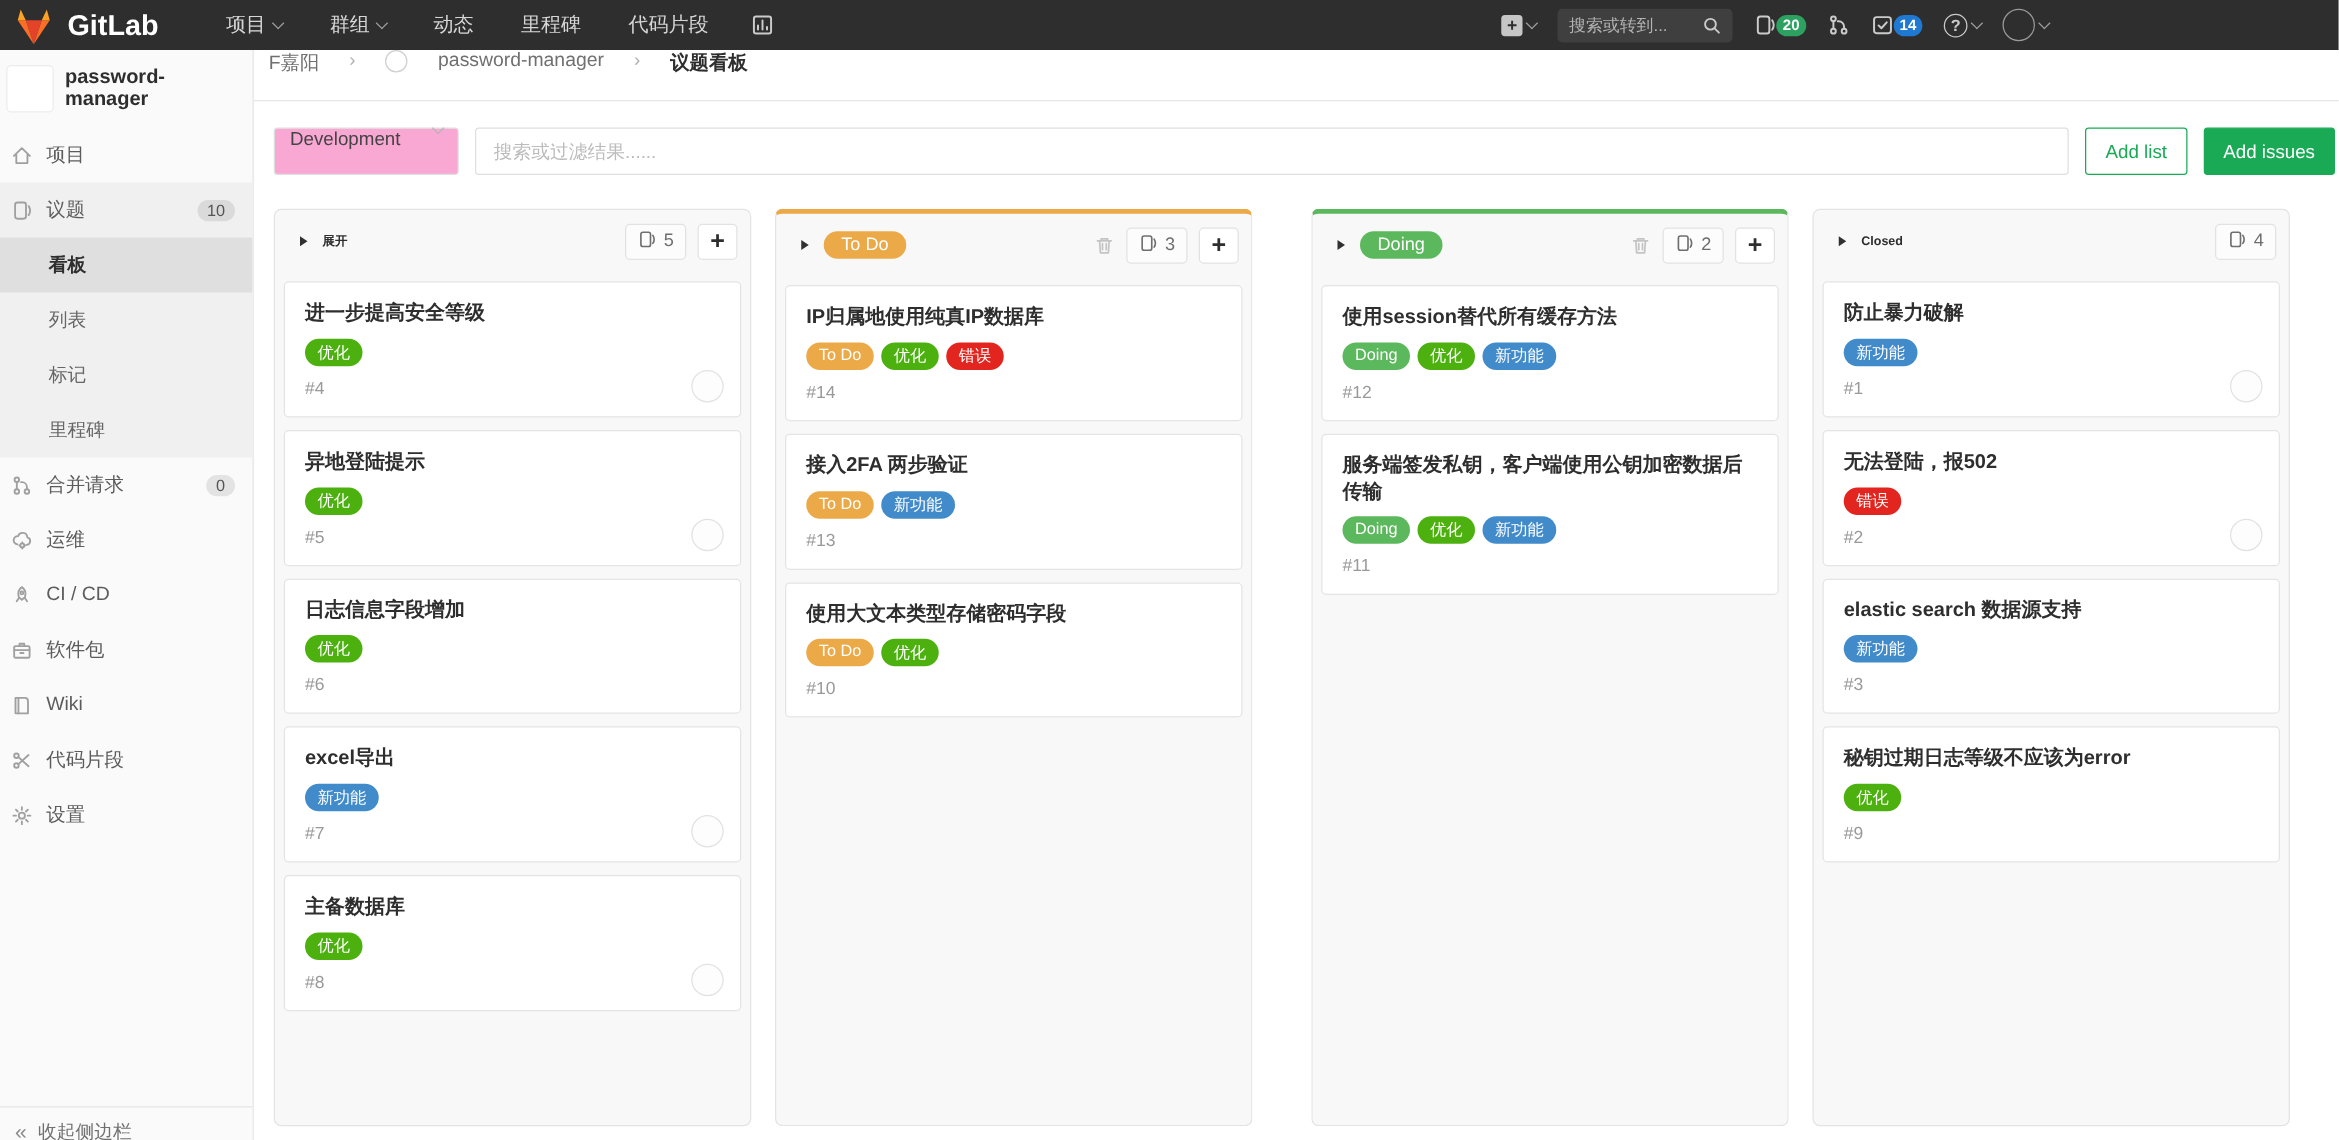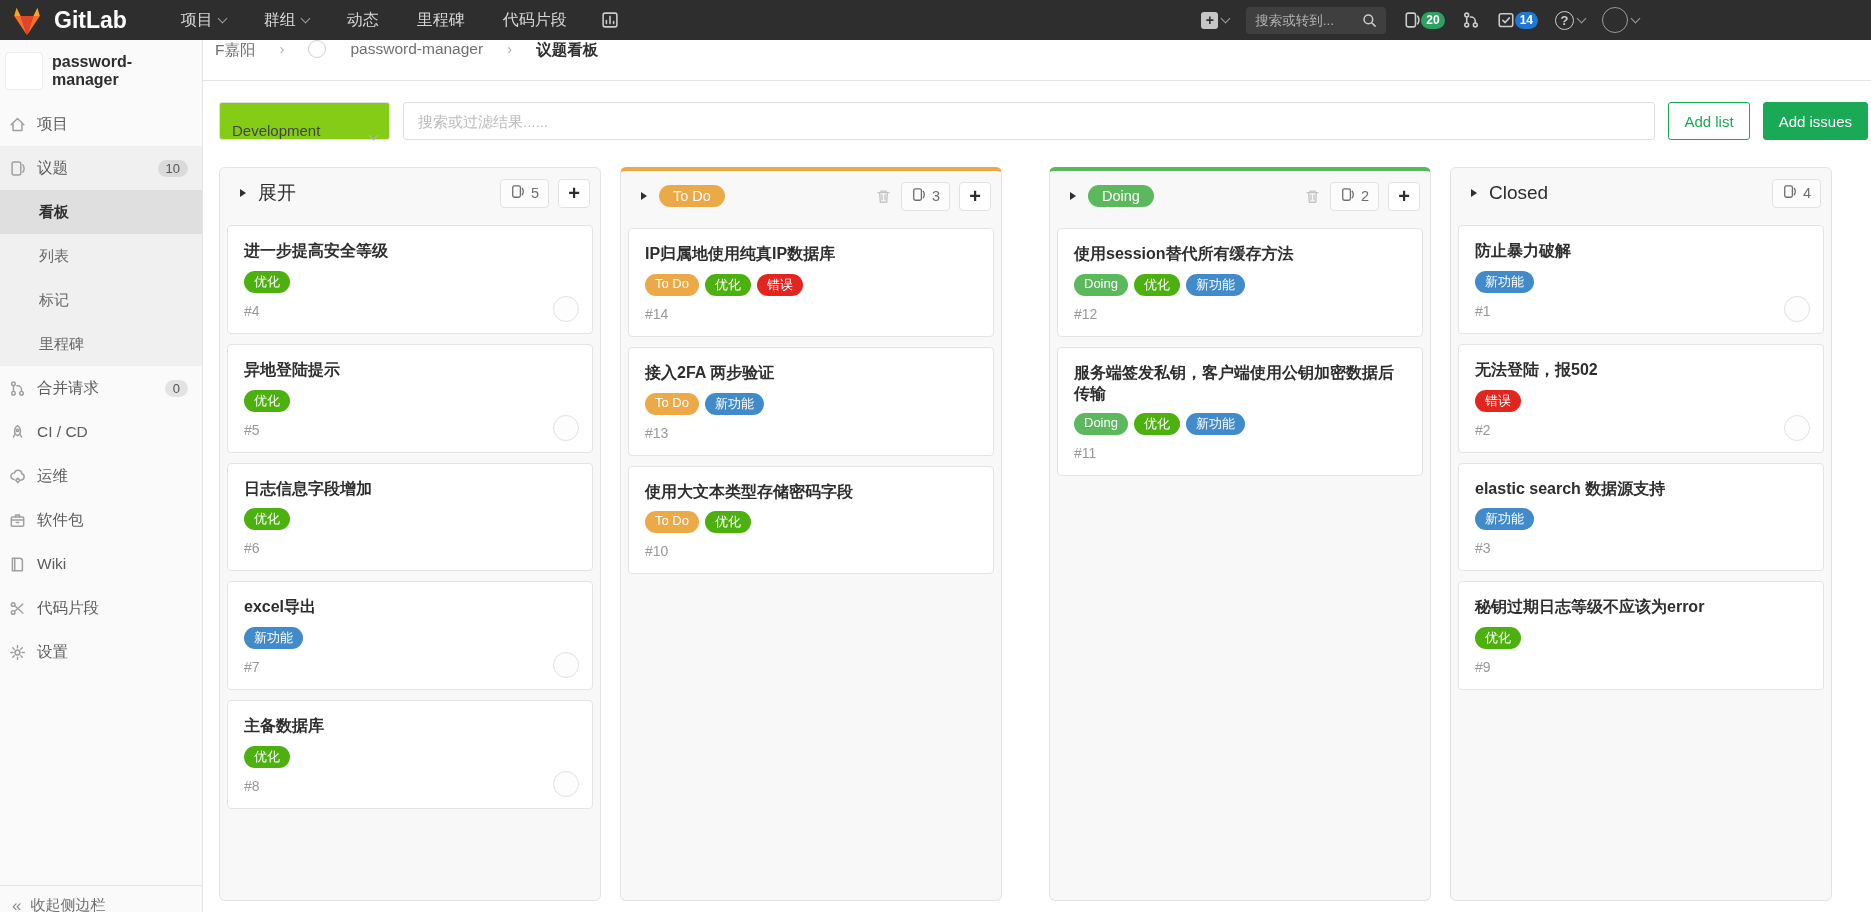--- a/index.html
+++ b/index.html
@@ -44,35 +44,35 @@
 
 
 .main{position:absolute;left:203px;top:40px;right:0;bottom:0;background:#fff;overflow:hidden}
 .breadcrumb{height:41px;border-bottom:1px solid var(--border);display:flex;padding:0 16px 0 12px;font-size:15.5px;color:#707070;gap:24px}
 .crumb-link{cursor:pointer}
 .crumb-sep{color:#b0b0b0;font-size:15px}
 .crumb-avatar{width:18px;height:18px;border-radius:50%;border:1px solid #d0d0d0;background:#fff}
 .crumb-current{color:#2e2e2e;font-weight:bold}
 
 .toolbar{display:flex;margin:21px 3px 0 16px;gap:13px;height:38px}
-.board-select{width:171px;border:1px solid #dfdfdf;border-radius:3px;background:#84cc16;display:flex;align-items:flex-end;padding:0 12px;font-size:15px;color:#444;justify-content:space-between;cursor:pointer}
+.board-select{width:148px;border:1px solid #dfdfdf;border-radius:3px;background:#f9a8d4;display:flex;align-items:flex-start;padding:0 12px;font-size:15px;color:#444;justify-content:space-between;cursor:pointer}
 .board-select .carat{border-color:#b5b5b5}
 .filter-input{flex:1;border:1px solid #dfdfdf;border-radius:3px;padding:0 14px;font-size:15px;color:#333;outline:none;font-family:inherit;background:#fff}
 .filter-input::placeholder{color:#bcbcbc}
 .btn{height:38px;border-radius:3px;font-size:15px;padding:0 15px;display:flex;align-items:center;cursor:pointer;white-space:nowrap}
 .btn-outline{border:1px solid var(--btn-green);color:var(--btn-green);background:#fff}
 .btn-solid{background:var(--btn-green);color:#fff;border:1px solid var(--btn-green)}
 
 
 .board{display:flex;gap:19px;margin:27px 16px 0 16px;height:734px}
 .column{width:382px;flex:0 0 auto;background:var(--col-bg);border:1px solid #e3e3e3;border-radius:6px;display:flex;flex-direction:column;overflow:hidden}
 .column.accented{border-top-width:4px;border-top-style:solid}
 .col-header{height:50px;display:flex;align-items:center;padding:0 10px;flex:0 0 auto}
 .col-caret{width:0;height:0;border-left:6px solid #303030;border-top:4.5px solid transparent;border-bottom:4.5px solid transparent;margin:0 12px 0 10px;cursor:pointer}
-.col-title{font-size:19px;font-weight:normal;color:#2e2e2e}
+.col-title{font-size:10px;font-weight:bold;color:#2e2e2e}
 .col-title.pill{color:#fff;font-weight:normal;padding:3px 14px;border-radius:13px;font-size:14.5px}
 .col-right{margin-left:auto;display:flex;align-items:center;gap:9px}
 .chip{height:29px;border:1px solid #e2e2e2;border-radius:4px;background:#fcfcfc;display:flex;align-items:center;gap:6px;padding:0 9px;color:#6e6e6e;font-size:14.5px}
 .plus-btn{width:32px;height:29px;background:#fff;border:1px solid #e2e2e2;border-radius:4px;font-size:20px;color:#2e2e2e;display:flex;align-items:center;justify-content:center;font-weight:bold;cursor:pointer;line-height:1}
 .trash{color:#c4c4c4;display:flex;cursor:pointer}
 .cards{padding:7px;overflow:hidden;flex:1}
 .card{position:relative;background:#fff;border:1px solid #e4e4e4;border-radius:4px;padding:15px 16px 13px;margin-bottom:10px;cursor:grab;min-height:95px}
 .card-title{font-size:16px;font-weight:bold;color:#2e2e2e;margin-bottom:9px;line-height:1.3}
 .card-labels{display:flex;gap:6px;margin-bottom:9px;flex-wrap:wrap}
 .label-pill{color:#fff;font-size:13px;padding:2px 10px;border-radius:11px;white-space:nowrap;cursor:pointer}
@@ -218,36 +218,36 @@
             <circle cx="11.8" cy="12.4" r="1.7"></circle>
             <path d="M4.2 5.3v5.4M11.8 10.7V9.2c0-2.1-1.7-3.8-3.8-3.8h-.6"></path>
           </svg>
         </span>
         <span>合并请求</span>
         <span class="side-badge">0</span>
       </div>
       <div class="side-item">
         <span class="ic">
           <svg width="17" height="17" viewBox="0 0 16 16" fill="none" stroke="currentColor" stroke-width="1.4" stroke-linecap="round" stroke-linejoin="round">
+            <path d="M4.7 10.8a3.1 3.1 0 1 1 .4-6.2 3.6 3.6 0 0 1 7 .9 2.9 2.9 0 0 1-.6 5.7"></path>
+            <circle cx="8.3" cy="11.6" r="1.5"></circle>
+            <path d="M8.3 9.3v.7M8.3 13.2v.7M6.1 11.6h.7M9.9 11.6h.7"></path>
+          </svg>
+        </span>
+        <span>运维</span>
+      </div>
+      <div class="side-item">
+        <span class="ic">
+          <svg width="17" height="17" viewBox="0 0 16 16" fill="none" stroke="currentColor" stroke-width="1.4" stroke-linecap="round" stroke-linejoin="round">
             <path d="M8 1.6c2.3 1.5 3.2 4.3 2.3 7.6L8 11.1 5.7 9.2C4.8 5.9 5.7 3.1 8 1.6z"></path>
             <circle cx="8" cy="6" r="1.1"></circle>
             <path d="M5.9 9.6l-1.8 2.6M10.1 9.6l1.8 2.6"></path>
           </svg>
         </span>
         <span>CI / CD</span>
-      </div>
-      <div class="side-item">
-        <span class="ic">
-          <svg width="17" height="17" viewBox="0 0 16 16" fill="none" stroke="currentColor" stroke-width="1.4" stroke-linecap="round" stroke-linejoin="round">
-            <path d="M4.7 10.8a3.1 3.1 0 1 1 .4-6.2 3.6 3.6 0 0 1 7 .9 2.9 2.9 0 0 1-.6 5.7"></path>
-            <circle cx="8.3" cy="11.6" r="1.5"></circle>
-            <path d="M8.3 9.3v.7M8.3 13.2v.7M6.1 11.6h.7M9.9 11.6h.7"></path>
-          </svg>
-        </span>
-        <span>运维</span>
       </div>
       <div class="side-item">
         <span class="ic">
           <svg width="17" height="17" viewBox="0 0 16 16" fill="none" stroke="currentColor" stroke-width="1.4" stroke-linecap="round" stroke-linejoin="round">
             <rect x="2.2" y="4.6" width="11.6" height="8.8" rx="1"></rect>
             <path d="M2.2 7.6h11.6M6.2 4.4V2.8h3.6v1.6M6.8 9.8h2.4"></path>
           </svg>
         </span>
         <span>软件包</span>
       </div>

